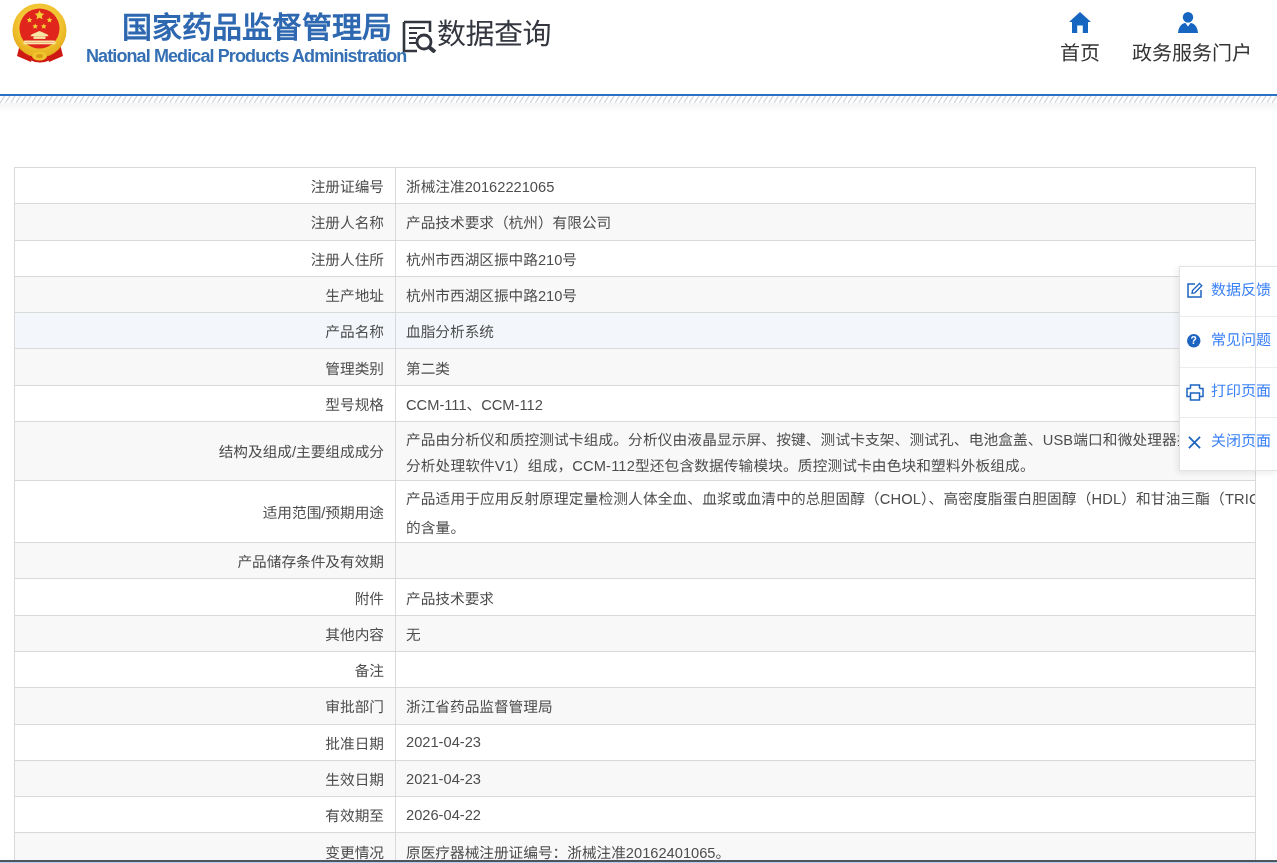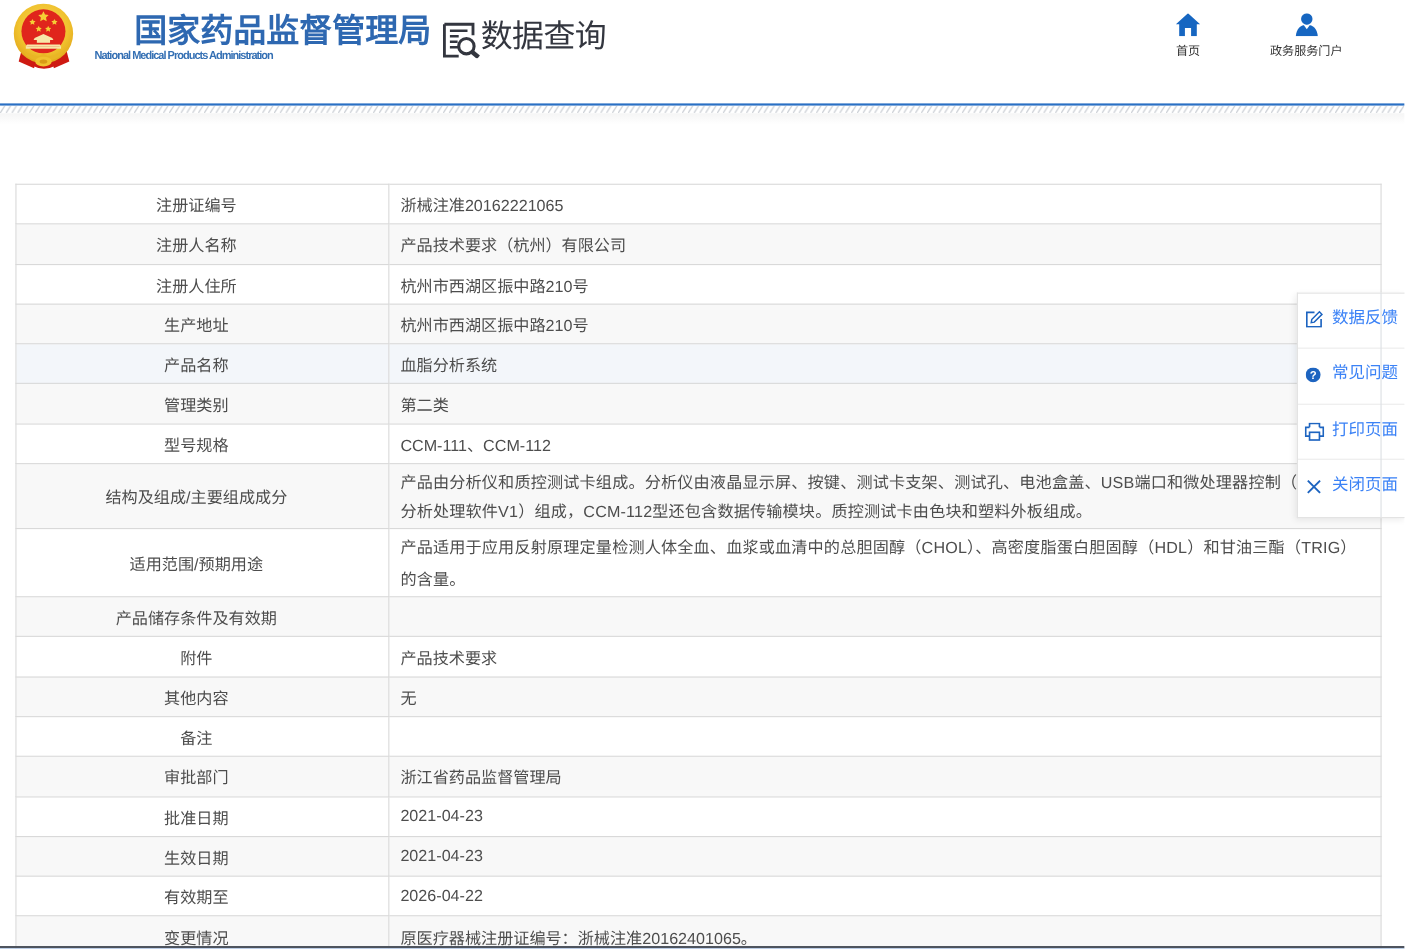--- a/index.html
+++ b/index.html
@@ -5,25 +5,25 @@
 <style>
 * { margin:0; padding:0; box-sizing:border-box; }
 html,body { width:1277px; height:863px; overflow:hidden; background:#fff;
   font-family:"Liberation Sans", sans-serif; }
 #page { position:relative; width:1277px; height:863px; background:#fff; overflow:hidden; }
 
 
 .emblem { position:absolute; left:12px; top:2px; }
 .cn-title { position:absolute; left:85px; top:3px; font-size:30px; font-weight:bold;
   color:#2e68b1; letter-spacing:0px; white-space:nowrap;margin-left:37px; }
-.en-title { position:absolute; left:86px; top:45px; font-size:10px; font-weight:bold;
+.en-title { position:absolute; left:86px; top:45px; font-size:18px; font-weight:bold;
   color:#3570b4; white-space:nowrap; letter-spacing:-0.9px; transform:scaleY(1.05); transform-origin:left top; }
 .dq-icon { position:absolute; left:402px; top:20px; }
 .dq-text { position:absolute; left:437px; top:21px; font-size:29px; line-height:26px; color:#33363f; letter-spacing:-0.5px;}
-.nav-item { position:absolute; text-align:center; color:#333; font-size:11px; white-space:nowrap; }
+.nav-item { position:absolute; text-align:center; color:#333; font-size:20px; white-space:nowrap; }
 .nav-item .ic { display:block; margin:0 auto 4px; }
 #nav-home { left:1050px; top:12px; width:60px; }
 #nav-portal { left:1132px; top:12px; width:111px; }
 
 
 .blueline { position:absolute; left:0; top:94px; width:1277px; height:2px; background:#2a70c4; }
 .hatch { position:absolute; left:0; top:96px; }
 .hatchfade { position:absolute; left:0; top:103px; width:1277px; height:10px;
   background:linear-gradient(#f5f5f5, #ffffff); }
 
@@ -33,21 +33,21 @@
 .docicon { display:inline-block; vertical-align:-2px; margin-right:1px;}
 .dash { display:inline-block; width:39px; height:3px; background:#2170c0; vertical-align:4px; margin-left:6px; margin-right:10px; }
 .seg1 { letter-spacing:0.9px; }
 .seg2 { letter-spacing:-0.5px; }
 .seg3 { letter-spacing:0.5px; margin-left:35px; }
 
 
 table.info { position:absolute; left:14px; top:167px; border-collapse:collapse;
   width:1242px; table-layout:fixed; font-size:14.667px; color:#4d4d4d; }
 table.info td { border:1px solid #d9d9d9; }
-td.lbl { width:339px; text-align:center; padding-right:11px; }
+td.lbl { width:381px; text-align:right; padding-right:11px; }
 td.val { padding-left:10px; }
 tr.single td { height:36.3px; }
 tr.alt td { background:#f8f8f8; }
 tr.hov td { background:#f3f6fa; }
 tr.m8 td { height:57px; }
 tr.m9 td { height:61px; }
 tr.m8 td.val { line-height:26.5px; letter-spacing:0.15px; }
 tr.m9 td.val { line-height:28.5px; }
 tr.m8 td.val, tr.m9 td.val { white-space:nowrap; overflow:hidden; padding-top:4.5px; }
 tr.m9 td.val { letter-spacing:0.15px; }

